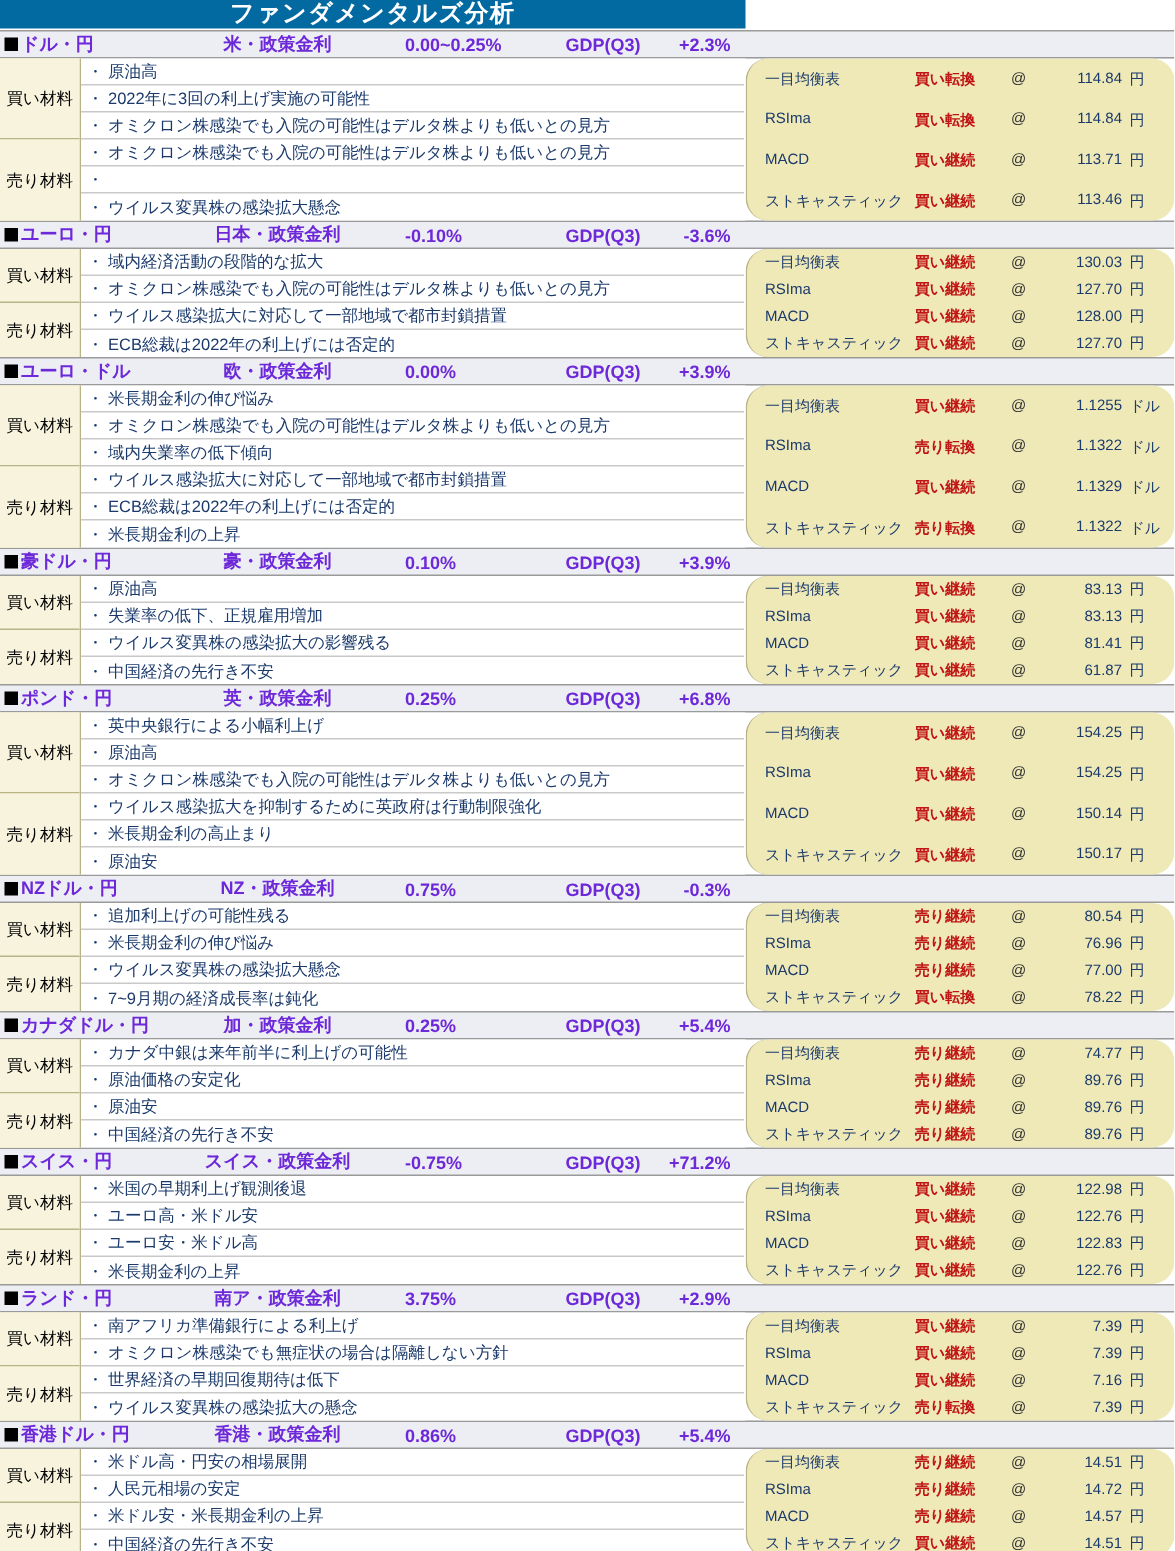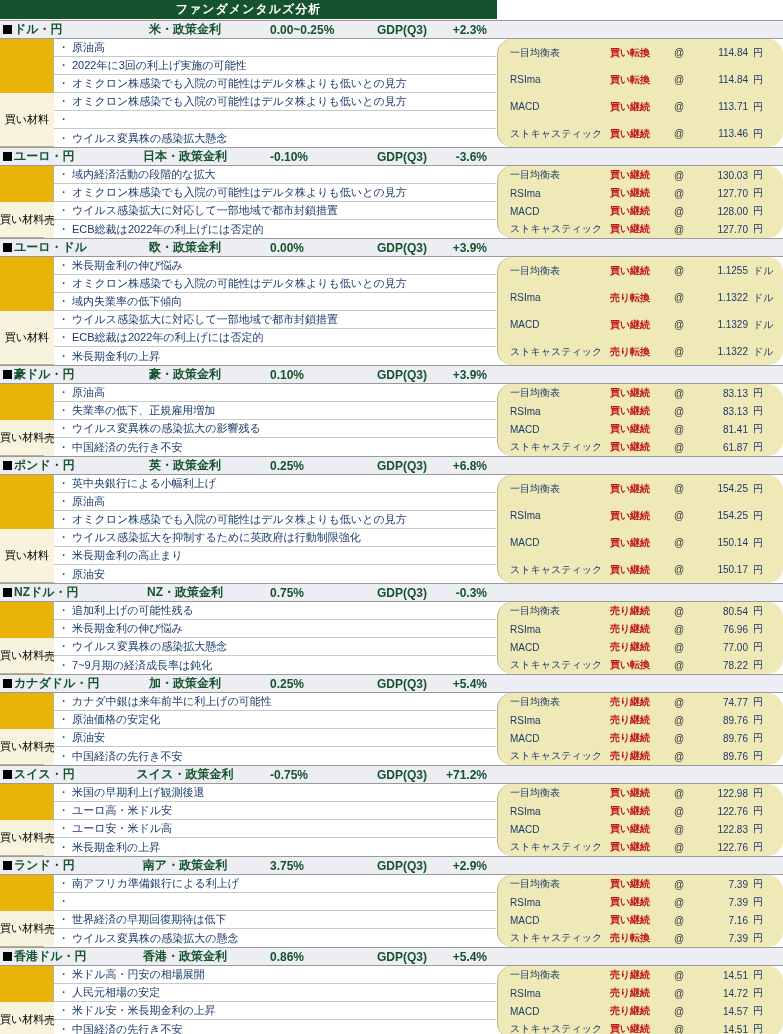--- a/index.html
+++ b/index.html
@@ -17,24 +17,24 @@
   }
   
   .top-header {
     display: flex;
     height: 20px;
     width: 783px;
     border-bottom: 1px solid #ffffff;
   }
   .th-left {
     width: 497px;
-    background: #14532d;
+    background: #0369a1;
     color: #ffffff;
     font-weight: bold;
-    font-size: 12px;
+    font-size: 16px;
     display: flex;
     align-items: center;
     justify-content: center;
     letter-spacing: 1px;
   }
   .th-right {
     width: 286px;
     background: #efe9b8;
     color: #3a3520;
     font-weight: bold;
@@ -49,21 +49,21 @@
   .pair-block { width: 783px; }
   .pair-head {
     display: flex;
     align-items: center;
     height: 19px;
     background: #eceef3;
     border-top: 1px solid #9a9a9a;
     border-bottom: 1px solid #9a9a9a;
     font-size: 12px;
     font-weight: bold;
-    color: #14532d;
+    color: #6d28d9;
     justify-content: flex-end;
   }
   .ph-name {
     width: 100px;
     padding-left: 3px;
     display: flex;
     align-items: center;
     gap: 2px;
     white-space: nowrap;
   }
@@ -98,23 +98,23 @@
 
   .pair-body { display: flex; width: 783px; }
   .fund-col {
     width: 497px;
     display: flex;
     border-right: 1px solid #ffffff;
   }
   .mat-labels {
     width: 54px;
     display: flex;
-    background: #eab308;
+    flex-direction: column;
+    background: #fef9c3;
     border-right: 1px solid #b9b487;
-    align-items: flex-end;
   }
   .mat-cell {
     flex: 1;
     display: flex;
     align-items: center;
     justify-content: center;
     font-size: 11px;
     color: #000000;
     background: #f7f3dd;
     border-bottom: 1px solid #b9b487;
@@ -790,20 +790,21 @@
               <div class="mat-cell" style="height: 36px; flex: 0 0 36px;">買い材料</div>
               <div class="mat-cell" style="height: 36px; flex: 0 0 36px;">売り材料</div>
             </div>
             <div class="bullets">
               <div class="bullet">
                 <span class="dot">・</span>
                 <span>南アフリカ準備銀行による利上げ</span>
               </div>
               <div class="bullet">
                 <span class="dot">・</span>
+                <span>オミクロン株感染でも無症状の場合は隔離しない方針</span>
               </div>
               <div class="bullet">
                 <span class="dot">・</span>
                 <span>世界経済の早期回復期待は低下</span>
               </div>
               <div class="bullet">
                 <span class="dot">・</span>
                 <span>ウイルス変異株の感染拡大の懸念</span>
               </div>
             </div>

